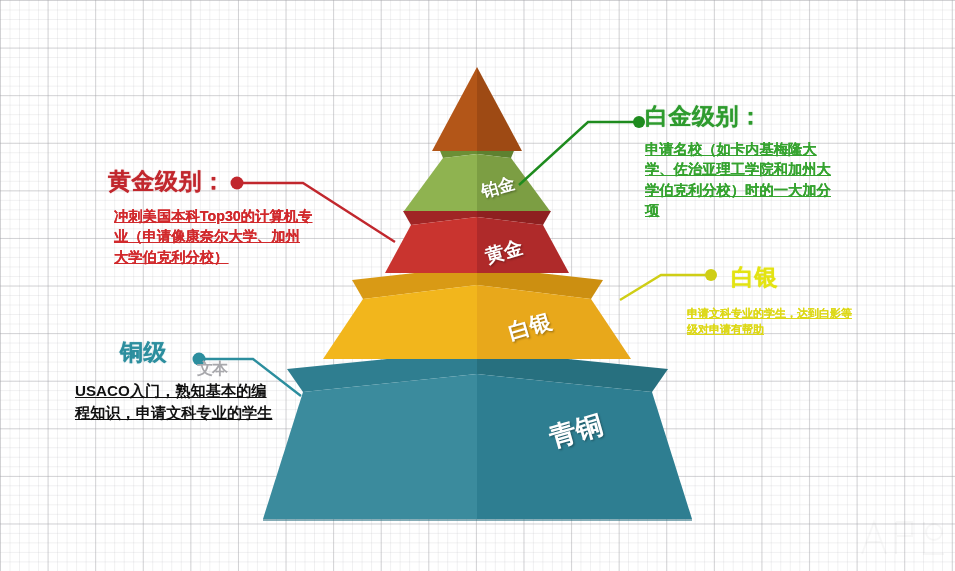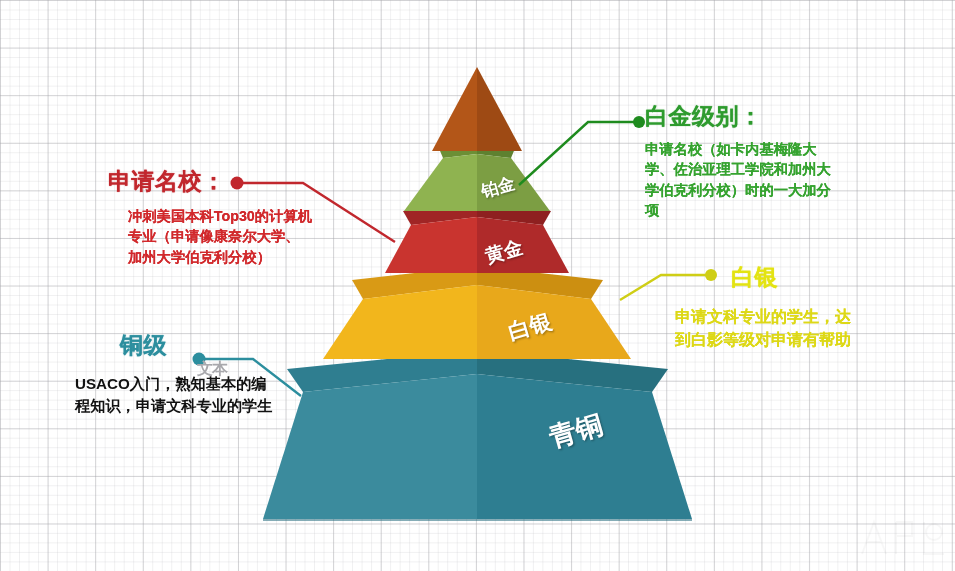--- a/index.html
+++ b/index.html
@@ -42,39 +42,40 @@
   .callout-title {
     font-weight: bold;
     letter-spacing: 0.5px;
     white-space: nowrap;
     text-shadow: 0 0 1px currentColor;
   }
   .callout-body {
     font-weight: bold;
     line-height: 1.42;
     text-shadow: 0 0 0.6px currentColor;
+    text-decoration: underline;
   }
 
   
   #callout-platinum { left: 645px; top: 101px; width: 200px; }
   #callout-platinum .callout-title { font-size: 23px; color: #2E9B2E; }
   #callout-platinum .callout-body  { font-size: 14.3px; color: #35A32F; margin-top: 7px; }
 
   
   #callout-gold { left: 108px; top: 166px; width: 205px; }
   #callout-gold .callout-title { font-size: 23px; color: #C1272D; }
-  #callout-gold .callout-body  { font-size: 14.3px; color: #D1292C; margin-top: 9px; margin-left: 20px; }
+  #callout-gold .callout-body  { font-size: 14.3px; color: #D1292C; margin-top: 9px; margin-left: 6px; }
 
   
   #callout-silver { left: 675px; top: 262px; width: 185px; }
   #callout-silver .callout-title { font-size: 23px; color: #E3E312; margin-left: 56px; }
-  #callout-silver .callout-body  { font-size: 16px; color: #DDD816; margin-top: 13px; }
+  #callout-silver .callout-body  { font-size: 11px; color: #DDD816; margin-top: 13px; margin-left: 12px; }
 
   
-  #callout-bronze { left: 75px; top: 330px; width: 205px; }
+  #callout-bronze { left: 75px; top: 337px; width: 205px; }
   #callout-bronze .callout-title { font-size: 23px; color: #2C8E9E; margin-left: 45px; }
   #callout-bronze .callout-body  { font-size: 15.2px; color: #111111; margin-top: 12px; text-shadow: none; }
 
   
   #ph-artifact {
     position: absolute;
     left: 197px; top: 361px;
     font-size: 16px;
     font-weight: bold;
     color: #a8a8ac;
@@ -154,21 +155,21 @@
   <div class="tier-label" id="tier-label-gold">黄金</div>
   <div class="tier-label" id="tier-label-silver">白银</div>
   <div class="tier-label" id="tier-label-bronze">青铜</div>
 
   <div class="callout" id="callout-platinum">
     <div class="callout-title">白金级别：</div>
     <div class="callout-body">申请名校（如卡内基梅隆大学、佐治亚理工学院和加州大学伯克利分校）时的一大加分项</div>
   </div>
 
   <div class="callout" id="callout-gold">
-    <div class="callout-title">申请名校：</div>
+    <div class="callout-title">黄金级别：</div>
     <div class="callout-body">冲刺美国本科Top30的计算机专业（申请像康奈尔大学、加州大学伯克利分校）</div>
   </div>
 
   <div class="callout" id="callout-silver">
     <div class="callout-title">白银</div>
     <div class="callout-body">申请文科专业的学生，达到白影等级对申请有帮助</div>
   </div>
 
   <div class="callout" id="callout-bronze">
     <div class="callout-title">铜级</div>

